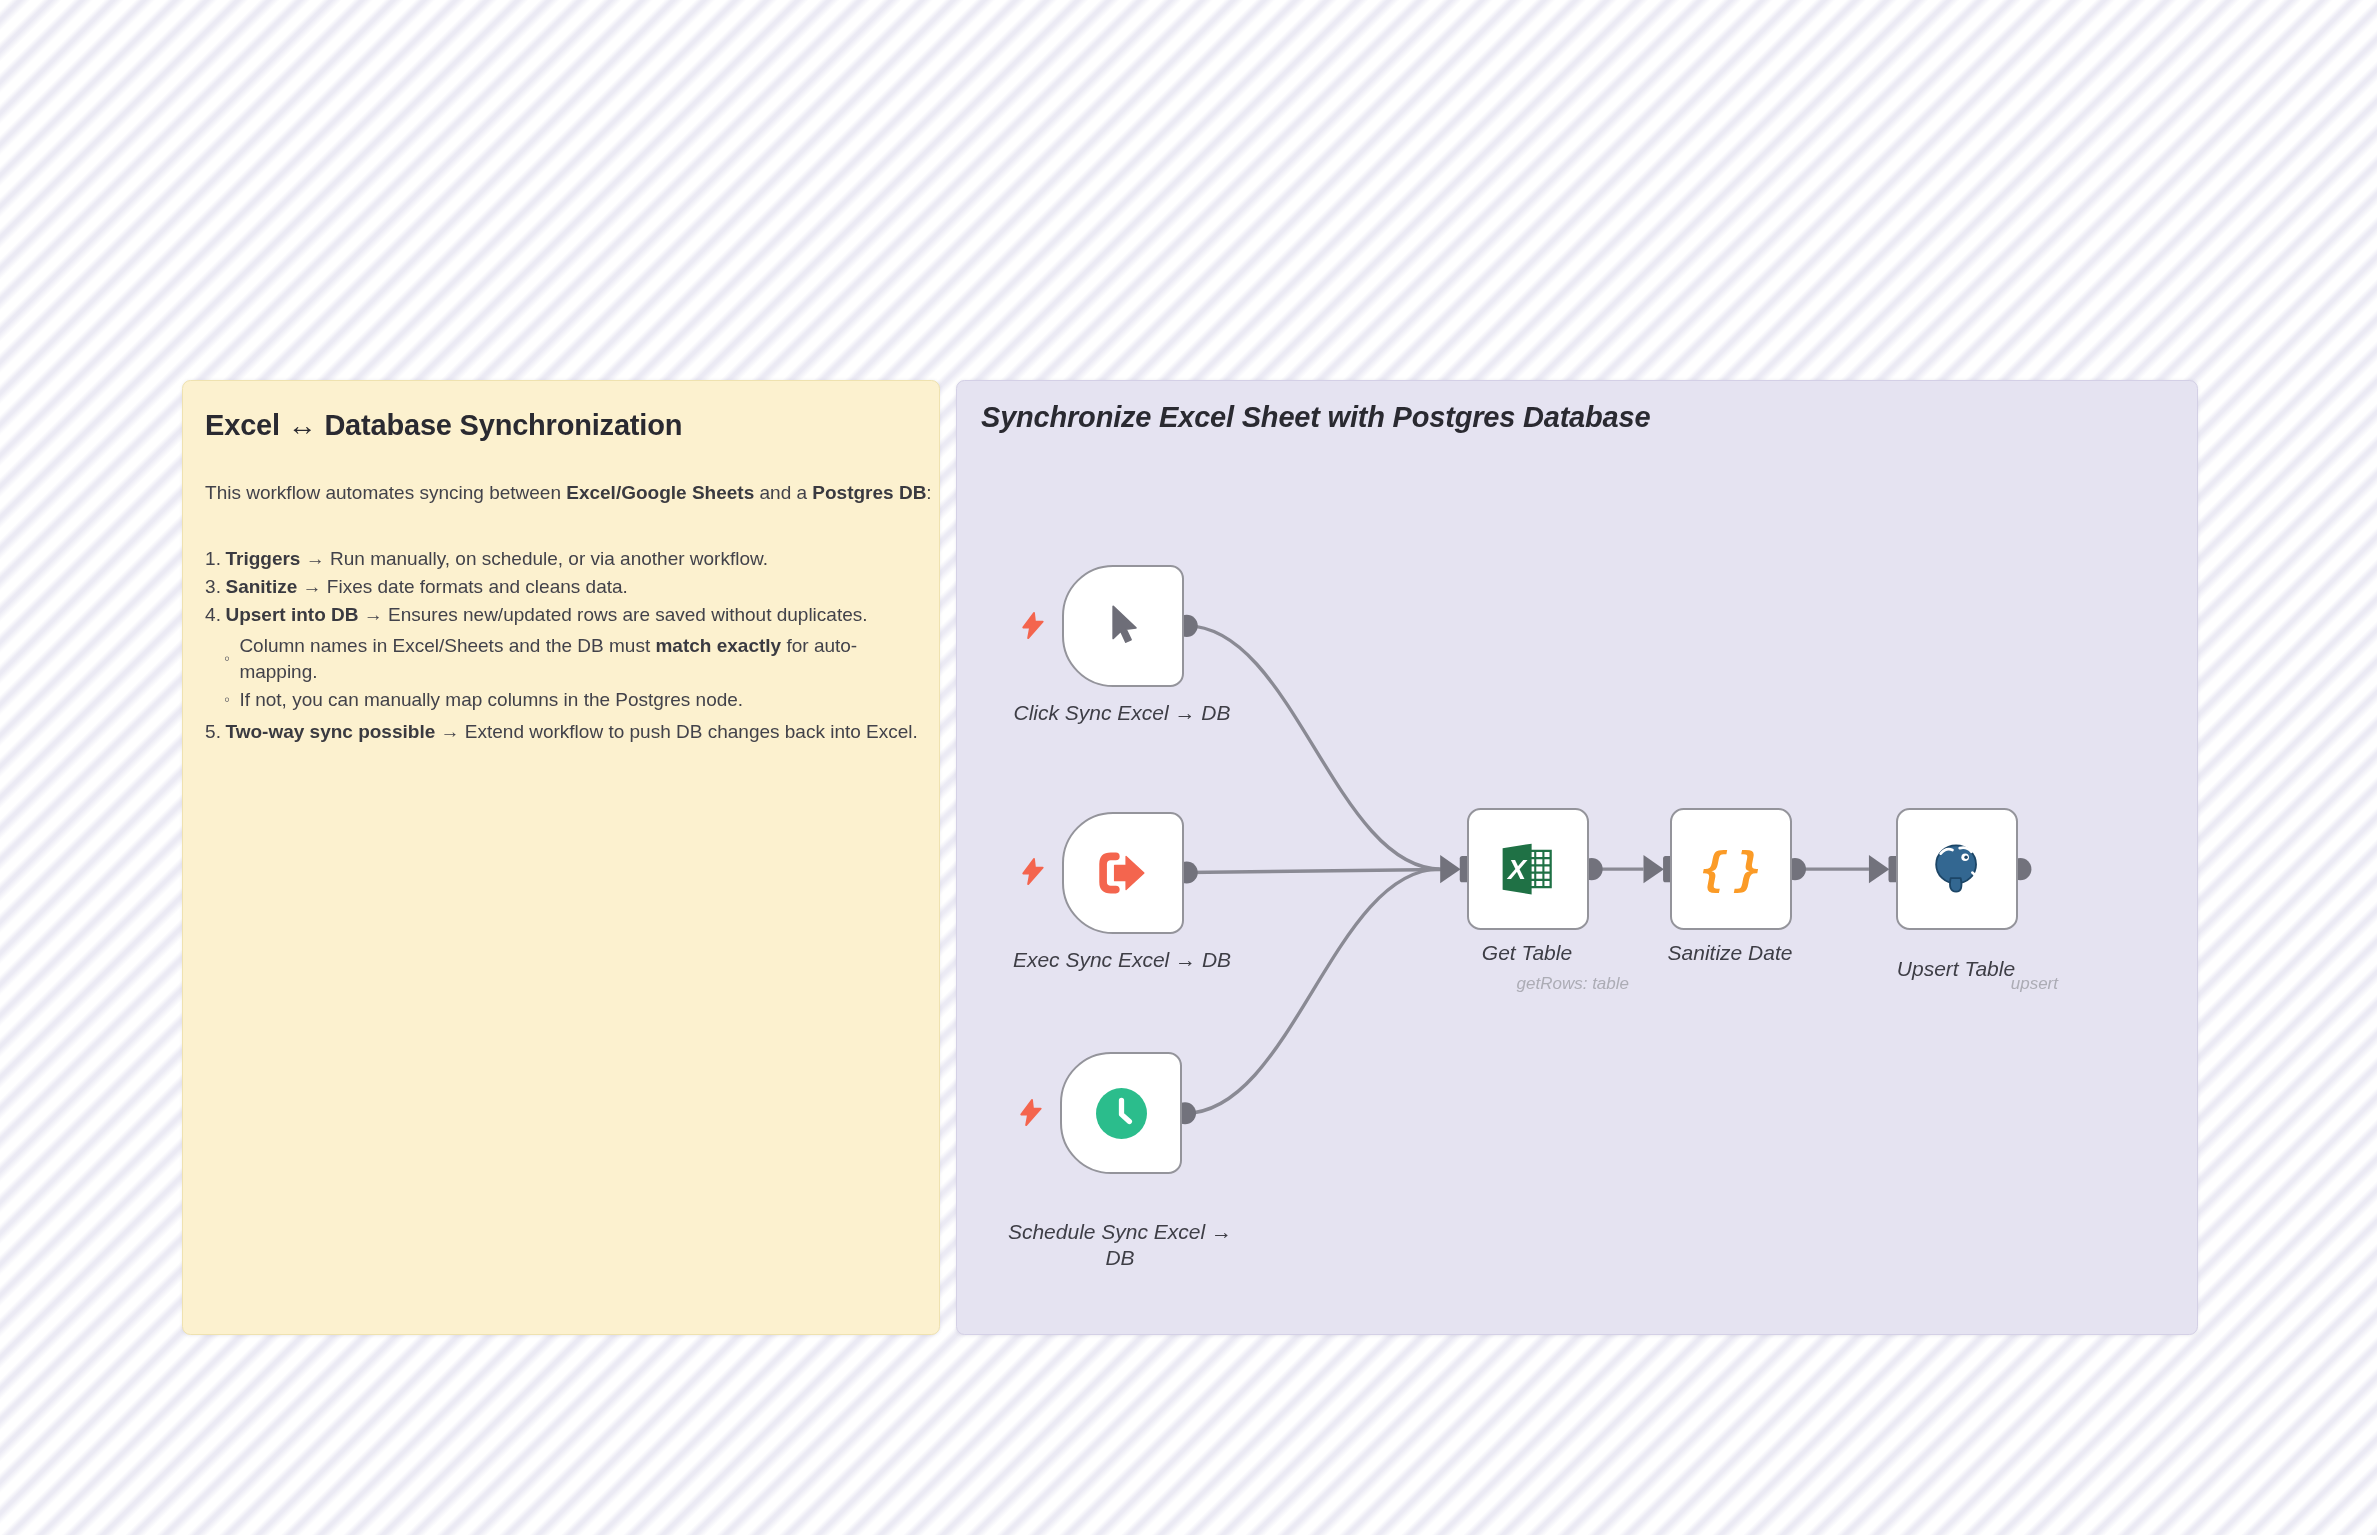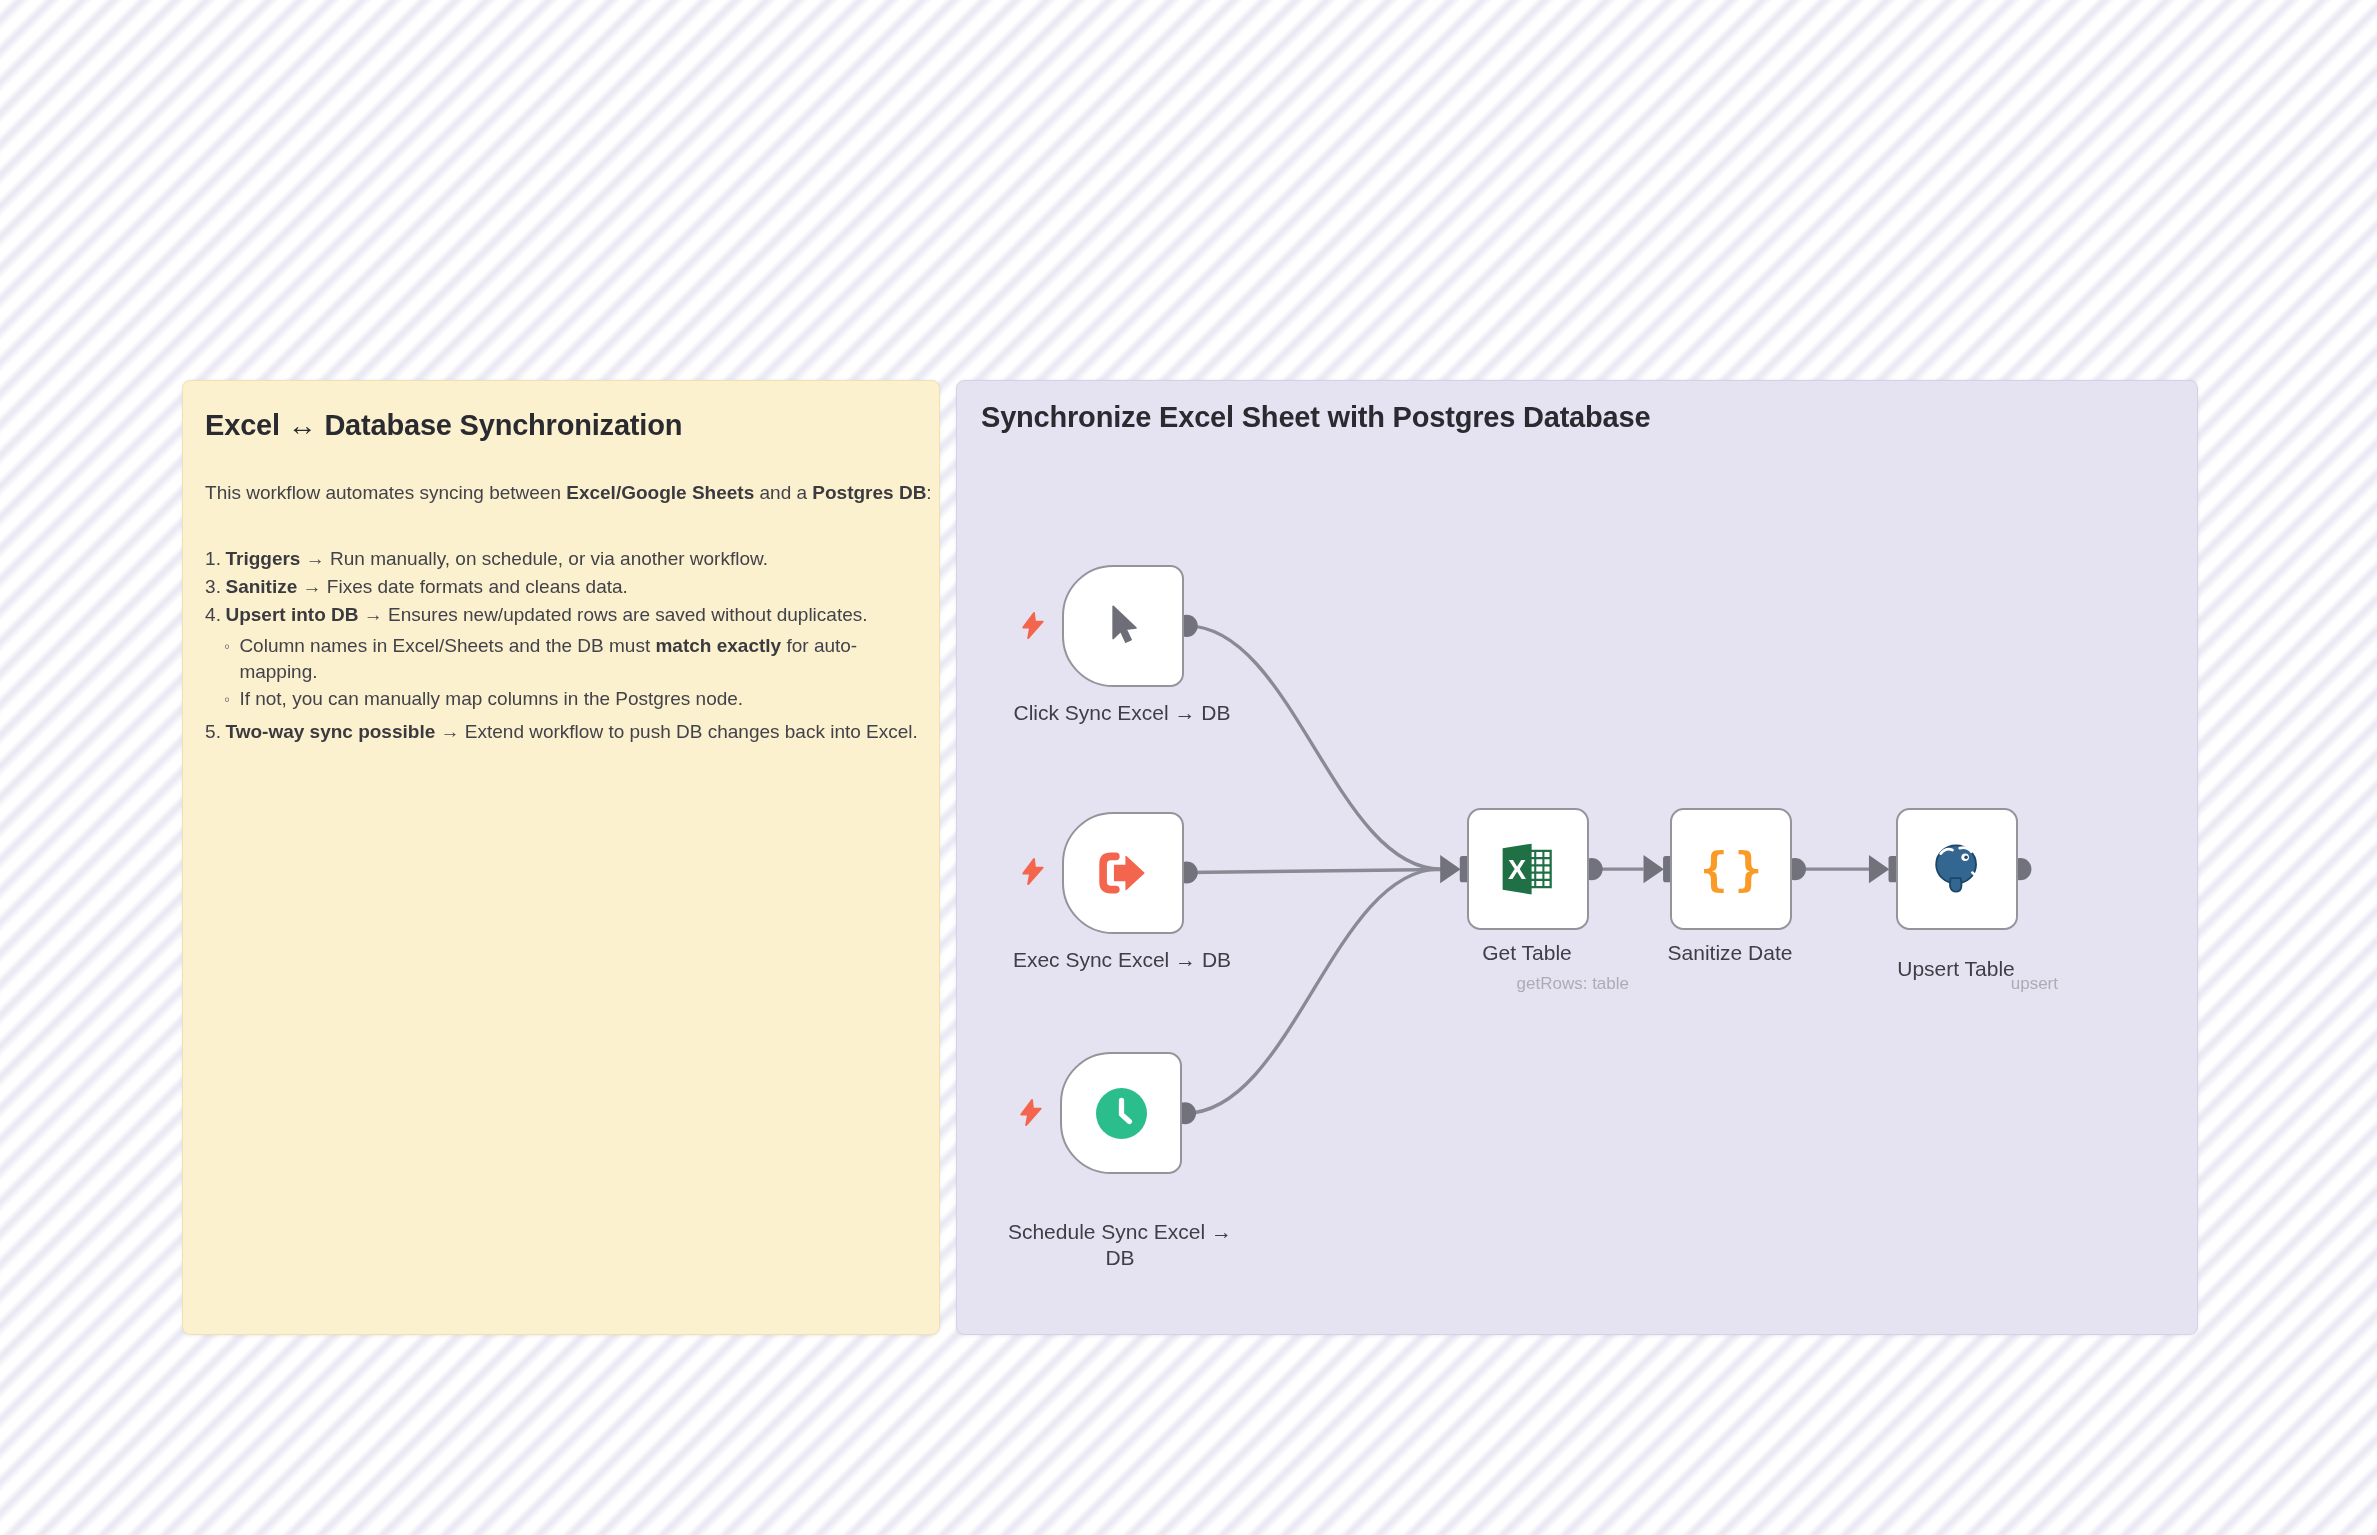--- a/index.html
+++ b/index.html
@@ -20,38 +20,38 @@
     box-shadow: 0 0.9px 3.4px rgba(80,80,120,0.10);
     overflow: hidden;
   }
   .note-doc {
     left: 182px; top: 380px; width: 758px; height: 955px;
     background: #fcf1cf; border: 0.9px solid #efe2b0;
     padding: 19px 25.5px 0 20.4px;
   }
   .note-flow {
     left: 956px; top: 380px; width: 1242px; height: 955px;
-    background: #e5e3f1; border: 0.9px solid #d4d0e6;
+    background: #e5e3f1; border: 0.9px solid #d4d0e6; font-style: italic;
   }
   .note-title {
     font-size: 29px; font-weight: bold; color: #2a2a31;
     letter-spacing: -0.2px;
   }
   .note-doc .note-title { margin: 8.5px 0 37px 1.7px; }
   .note-flow .note-title { position: absolute; left: 24px; top: 20.4px; }
 
   .doc-intro { font-size: 19px; line-height: 27px; margin: 0 0 39px 1.7px; white-space: nowrap; }
   .doc-intro b, .step b, .sub-bullet b, .use-case b { color: #3a3a40; }
 
   .steps { margin-left: 1.7px; margin-top: 35px; }
   .step { font-size: 19px; line-height: 28px; white-space: nowrap; }
   .step .num { display: inline-block; min-width: 20.4px; }
 
   .sub-bullets { margin: 4.3px 0 4.3px 19px; max-width: 657px; }
-  .sub-bullet { display: flex; font-size: 19px; line-height: 26px; margin: 1.7px 0; }
+  .sub-bullet { display: flex; font-size: 19px; line-height: 26px; margin: 1.7px 0; align-items: center; }
   .sub-bullet .marker { flex: 0 0 15.3px; color: #5c5c63; }
   .sub-bullet .marker::before { content: "◦"; font-size: 17px; }
 
   .use-case { font-size: 19px; line-height: 26px; margin: 20.4px 0 0 25.5px; max-width: 672px; }
   .use-case .bolt-inline { display: inline-block; vertical-align: -3.4px; margin-right: 5.1px; }
 
   
   .connections { position: absolute; left: 0; top: 0; width: 1242px; height: 955px; }
 
   .node {

